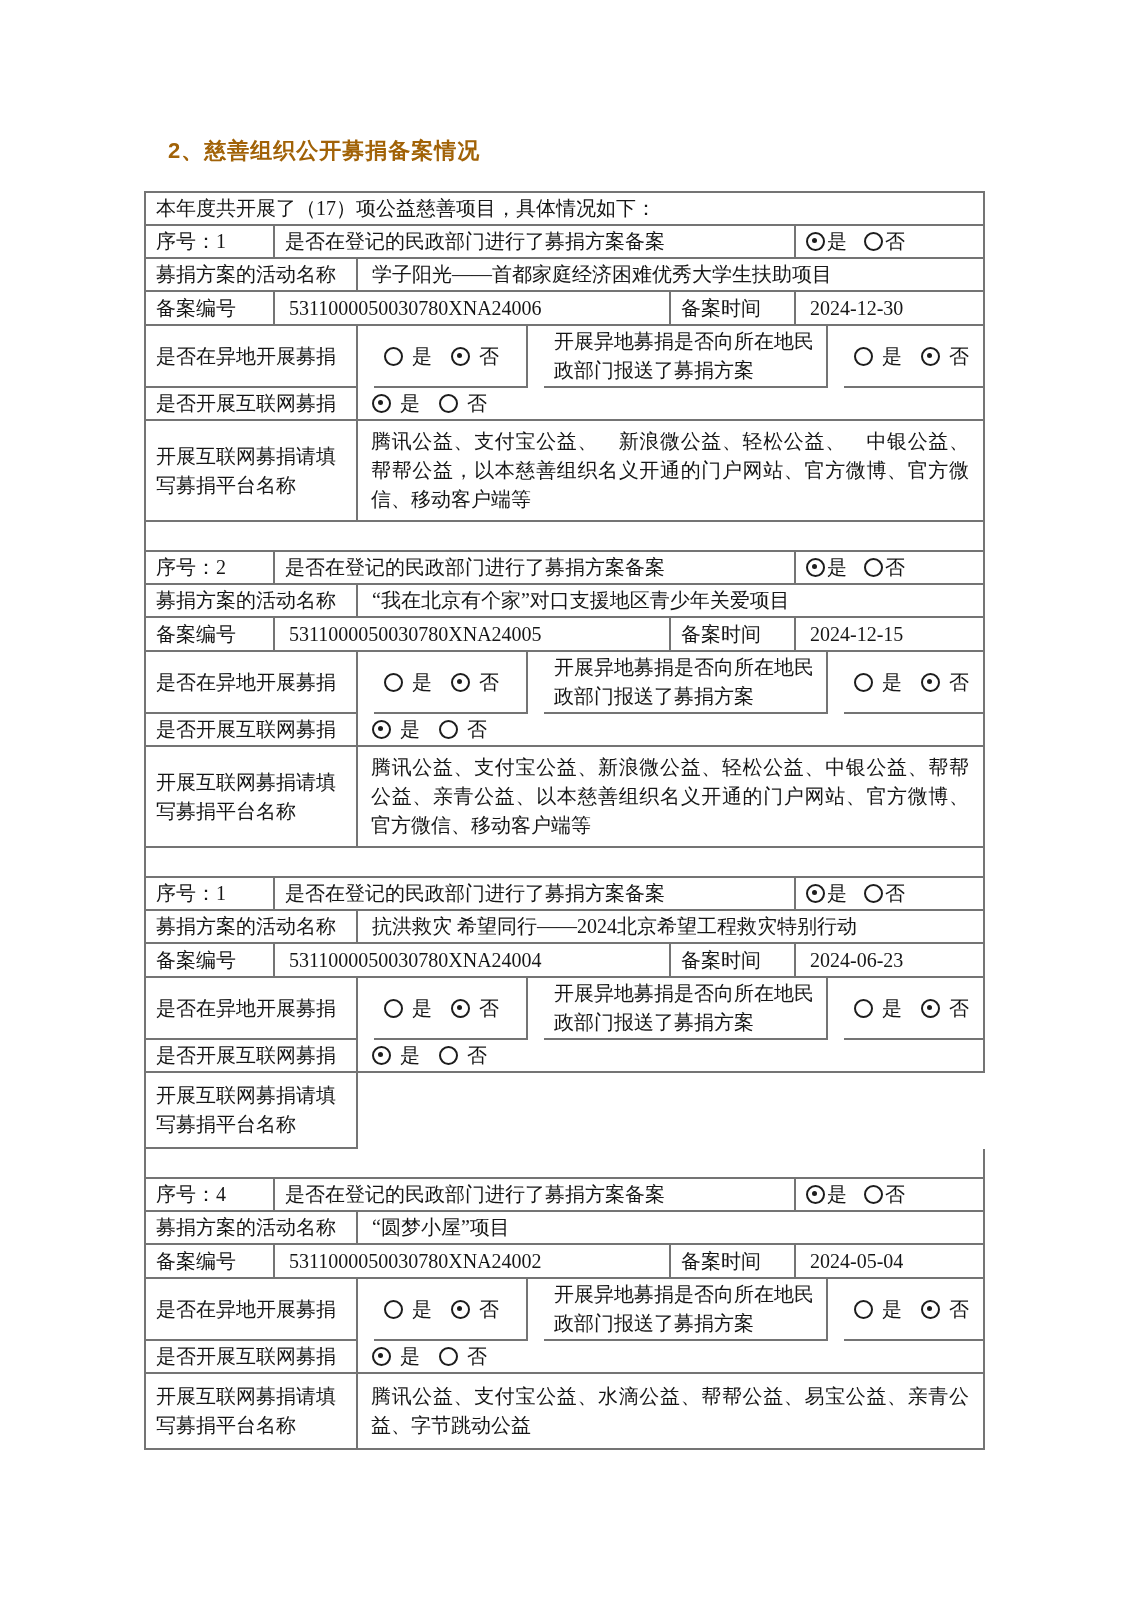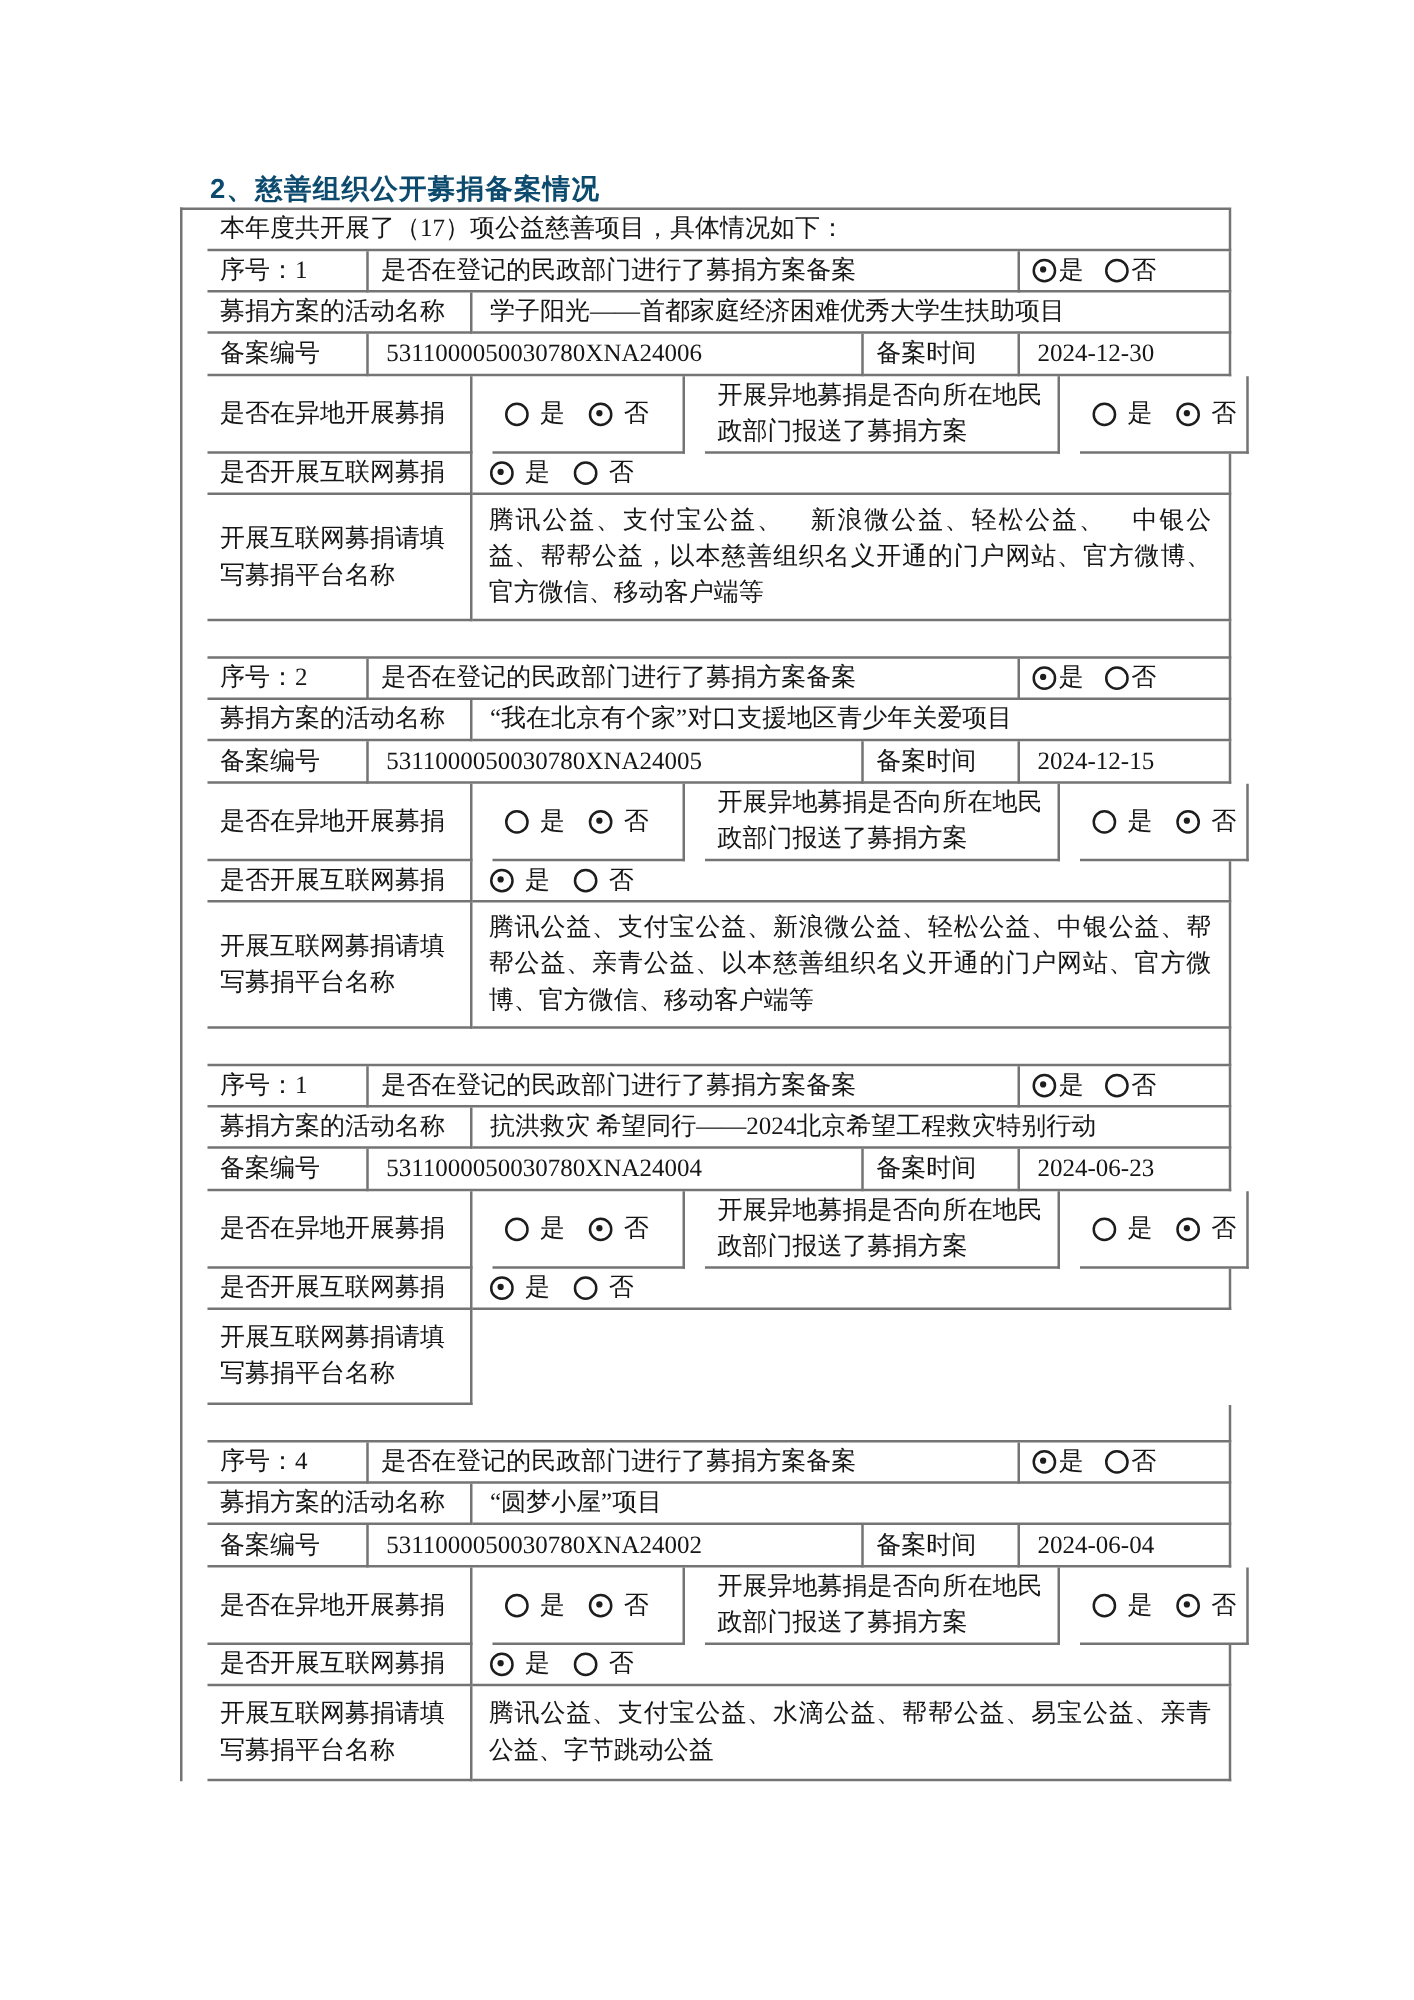--- a/index.html
+++ b/index.html
@@ -15,31 +15,31 @@
     color:var(--ink);
     overflow:hidden;
   }
   .content{position:absolute;left:144px;top:136px;width:841px;}
   .title{
     font-family:"Liberation Sans","DejaVu Sans",sans-serif;
     font-weight:bold;
     font-size:22px;
     letter-spacing:1px;
     padding-left:24px;
-    margin:0 0 0 0;
-    color:#0c4a6e;
+    margin:0 0 25px 0;
+    color:#a16207;
   }
   .table{
     width:841px;
     box-sizing:border-box;
     border-top:2px solid var(--line);
     border-left:2px solid var(--line);
     background:#fff;
   }
-  .row{display:grid;padding-left:20px;}
+  .row{display:grid;}
   .cols-1  {grid-template-columns:1fr;}
   .cols-seq{grid-template-columns:129px 521px 1fr;}
   .cols-act{grid-template-columns:212px 1fr;}
   .cols-no {grid-template-columns:129px 396px 125px 1fr;}
   .cols-off{grid-template-columns:212px 154px 284px 1fr;gap:16px;}
   .cell{
     box-sizing:border-box;
     border-right:2px solid var(--line);
     border-bottom:2px solid var(--line);
     font-size:20px;
@@ -327,21 +327,21 @@
           </div>
         </div>
         <div class="row cols-act r-act">
           <div class="cell">募捐方案的活动名称</div>
           <div class="cell val">“圆梦小屋”项目</div>
         </div>
         <div class="row cols-no r-no">
           <div class="cell">备案编号</div>
           <div class="cell val">5311000050030780XNA24002</div>
           <div class="cell">备案时间</div>
-          <div class="cell val">2024-06-04</div>
+          <div class="cell val">2024-05-04</div>
         </div>
         <div class="row cols-off r-off">
           <div class="cell">是否在异地开展募捐</div>
           <div class="cell radio">
             <span class="opt">
                 <span class="mark unchecked"></span>
                 <span>是</span>
               </span>
             <span class="opt">
                 <span class="mark checked"></span>

